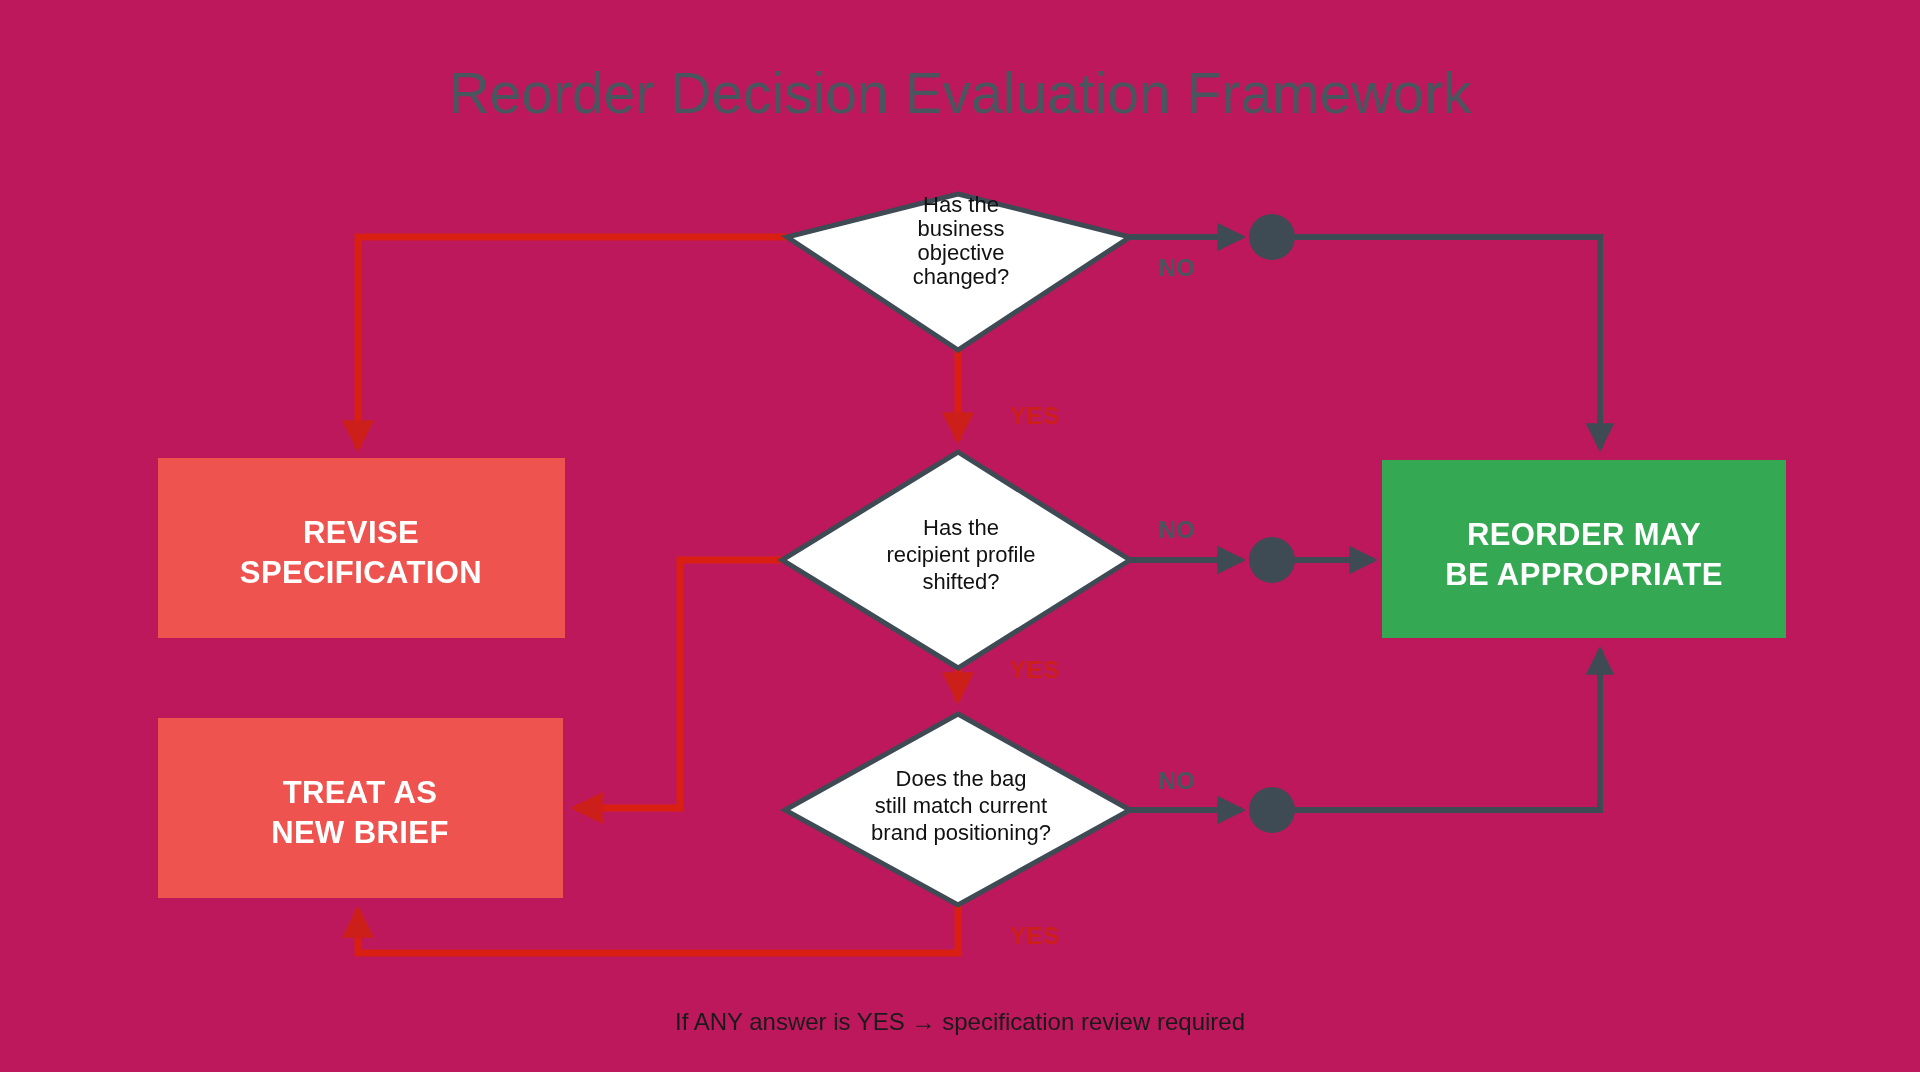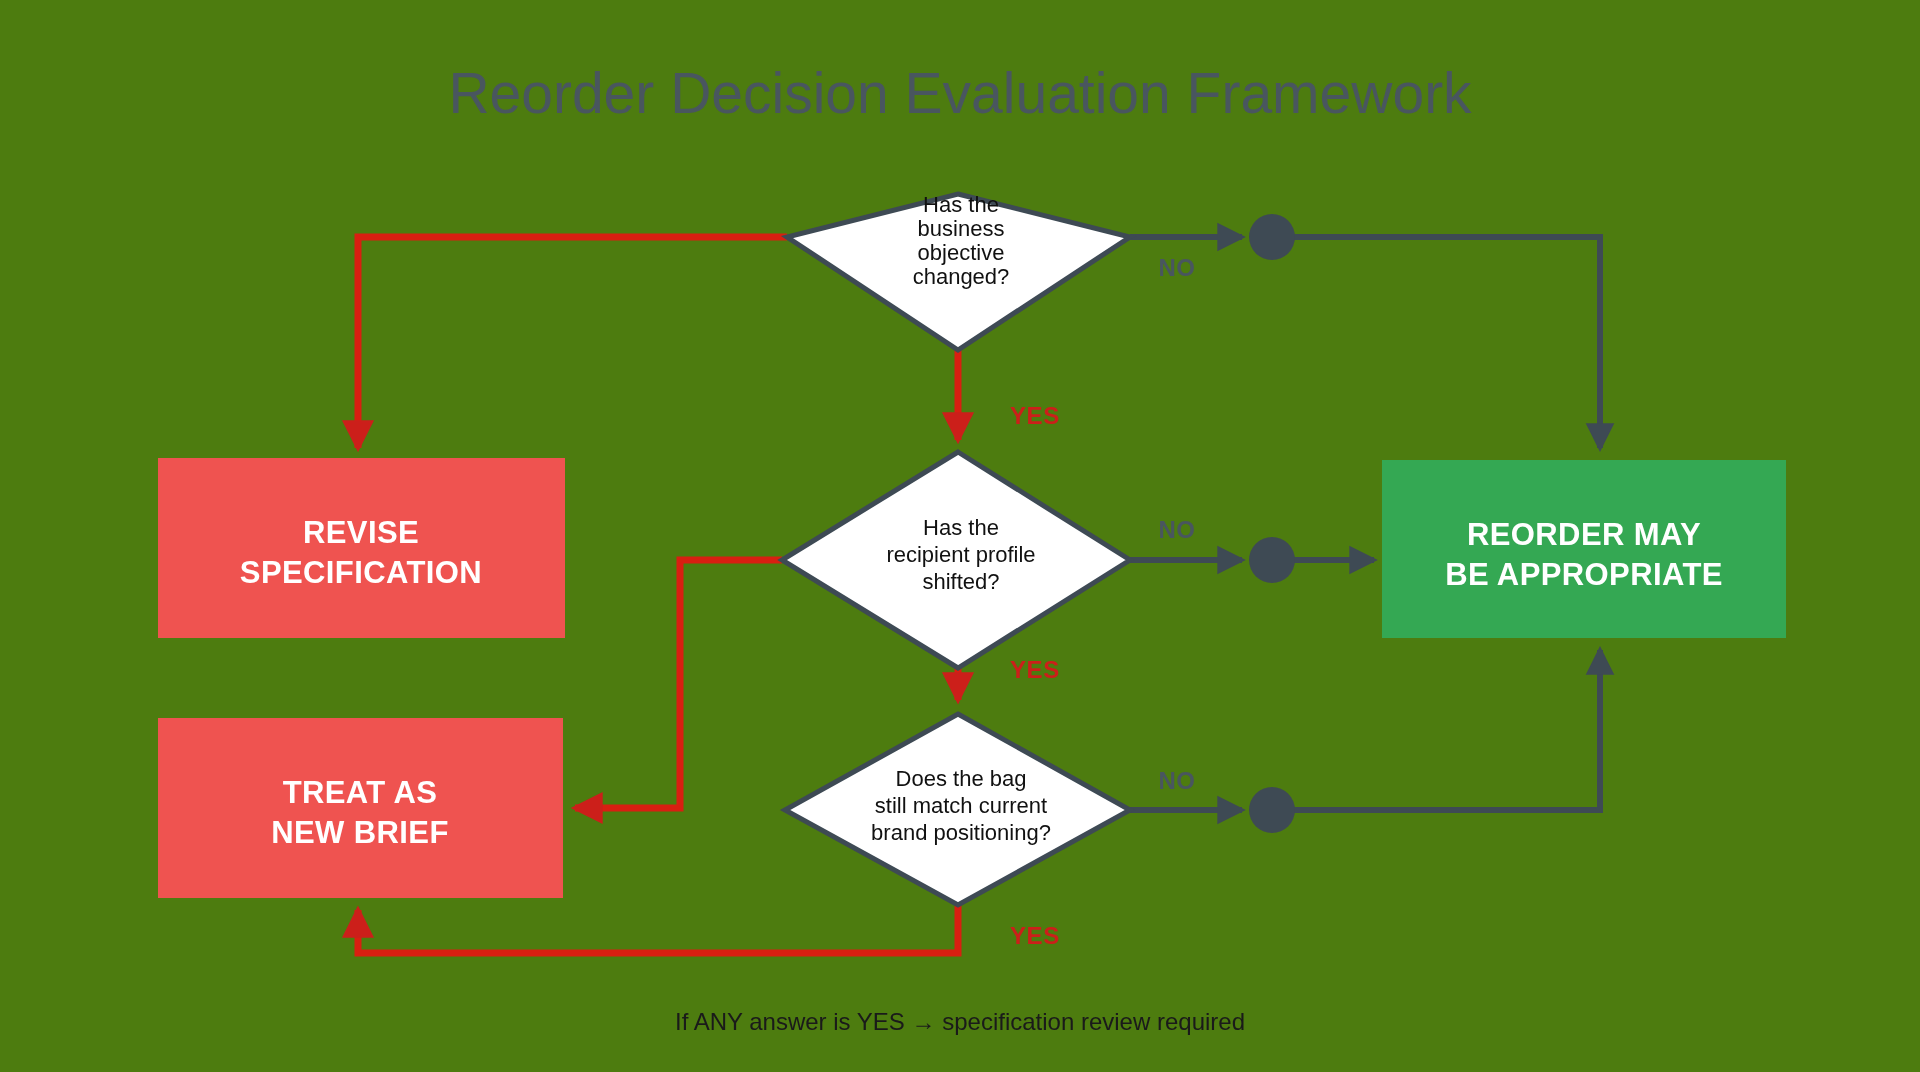--- a/index.html
+++ b/index.html
@@ -89,21 +89,21 @@
   }
   .caption-text {
     font-family: "Liberation Sans", sans-serif;
     font-size: 24px;
     fill: #1a1a1a;
   }
 </style>
 </head>
 <body>
 
-<div id="stage" style="background: #4d7c0f;">
+<div id="stage" style="background: #be185d;">
   <svg id="flow" viewBox="0 0 1920 1072">
     <defs>
       <marker id="arrow-dark" viewBox="0 0 12 12" refX="9.5" refY="6" markerWidth="5.2" markerHeight="5.2" orient="auto-start-reverse">
         <path d="M 0 0.5 L 11 6 L 0 11.5 z" fill="#3e4a54"></path>
       </marker>
       <marker id="arrow-red" viewBox="0 0 12 12" refX="9.5" refY="6" markerWidth="5" markerHeight="5" orient="auto-start-reverse">
         <path d="M 0 0.5 L 11 6 L 0 11.5 z" fill="#cc1f1a"></path>
       </marker>
     </defs>
 

